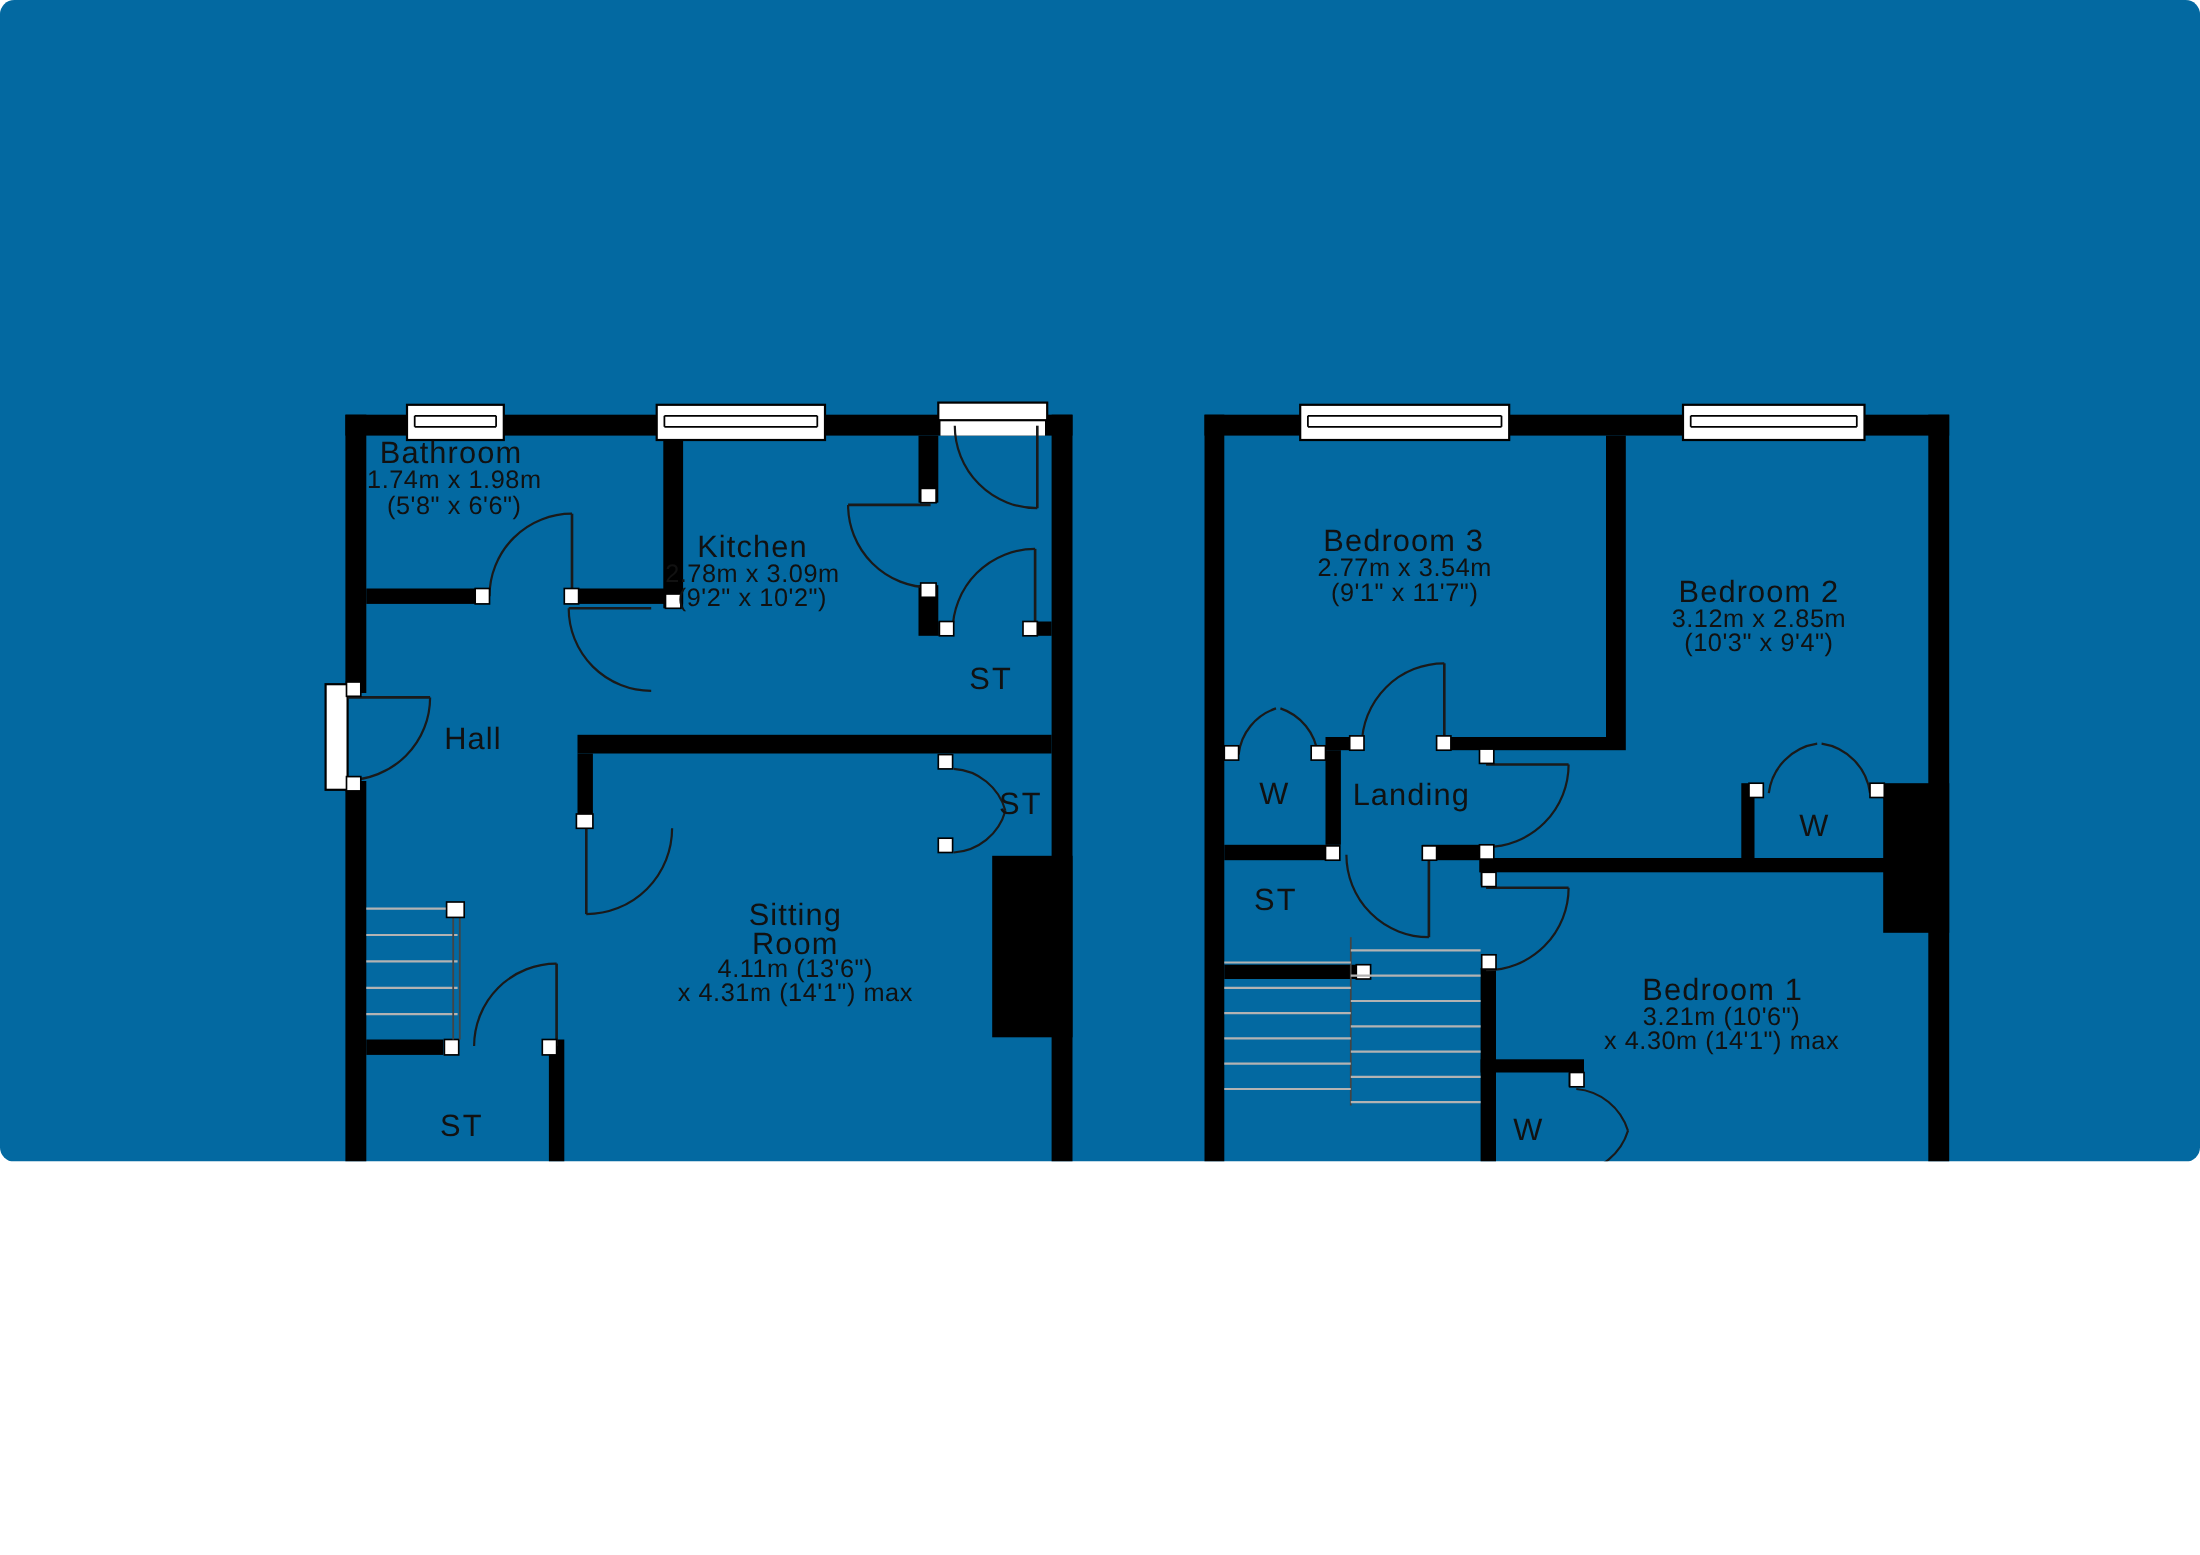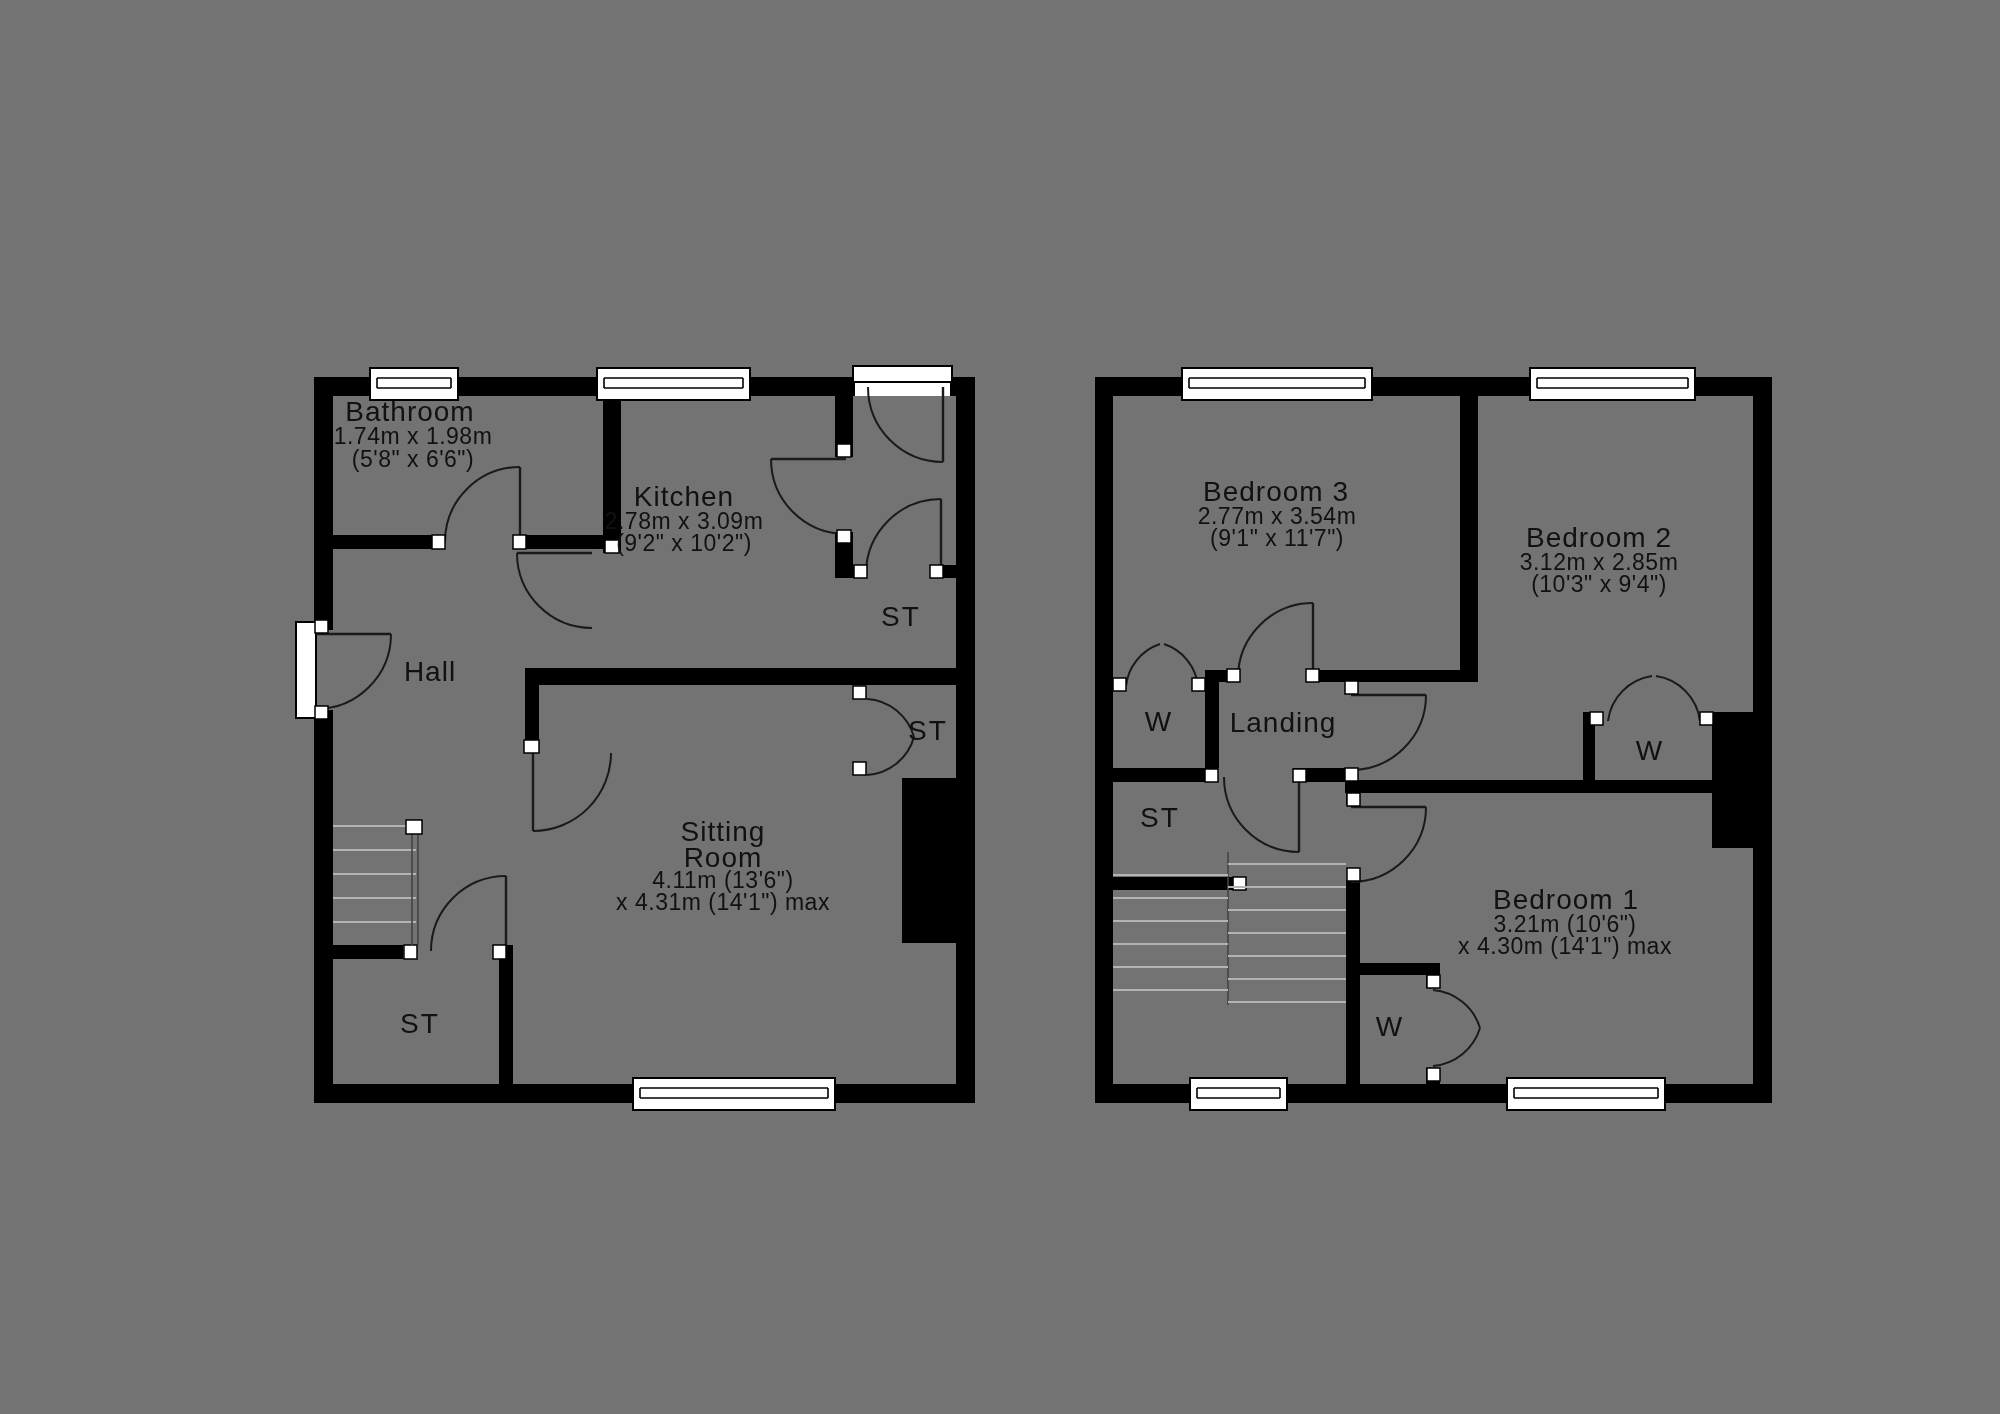--- a/index.html
+++ b/index.html
@@ -1,16 +1,16 @@
 <!DOCTYPE html>
 <html><head>
 <meta charset="utf-8">
 <style>
   html,body{margin:0;padding:0;background:#ffffff;}
-  .canvas{position:relative;width:2000px;height:1414px;background:#737373;overflow:hidden;}
+  .canvas{position:relative;width:2000px;height:1056px;background:#0369a1;overflow:hidden;border-radius:13px;}
   svg{display:block;}
   .room-name{font-family:"Liberation Sans", sans-serif;font-size:28px;fill:#111;letter-spacing:1px;}
   .room-dim{font-family:"Liberation Sans", sans-serif;font-size:23px;fill:#111;letter-spacing:0.5px;}
   .small-label{font-family:"Liberation Sans", sans-serif;font-size:28px;fill:#111;letter-spacing:2px;}
   .wall{fill:#000000;stroke:none;}
   .door{stroke:#1a1a1a;stroke-width:2;fill:none;}
   .leaf{stroke:#1a1a1a;stroke-width:2.4;fill:none;}
   .jamb{fill:#ffffff;stroke:#000000;stroke-width:1.5;}
   .winframe{fill:#ffffff;stroke:#000000;stroke-width:2;}
   .winline{stroke:#000000;stroke-width:1.6;fill:none;}

